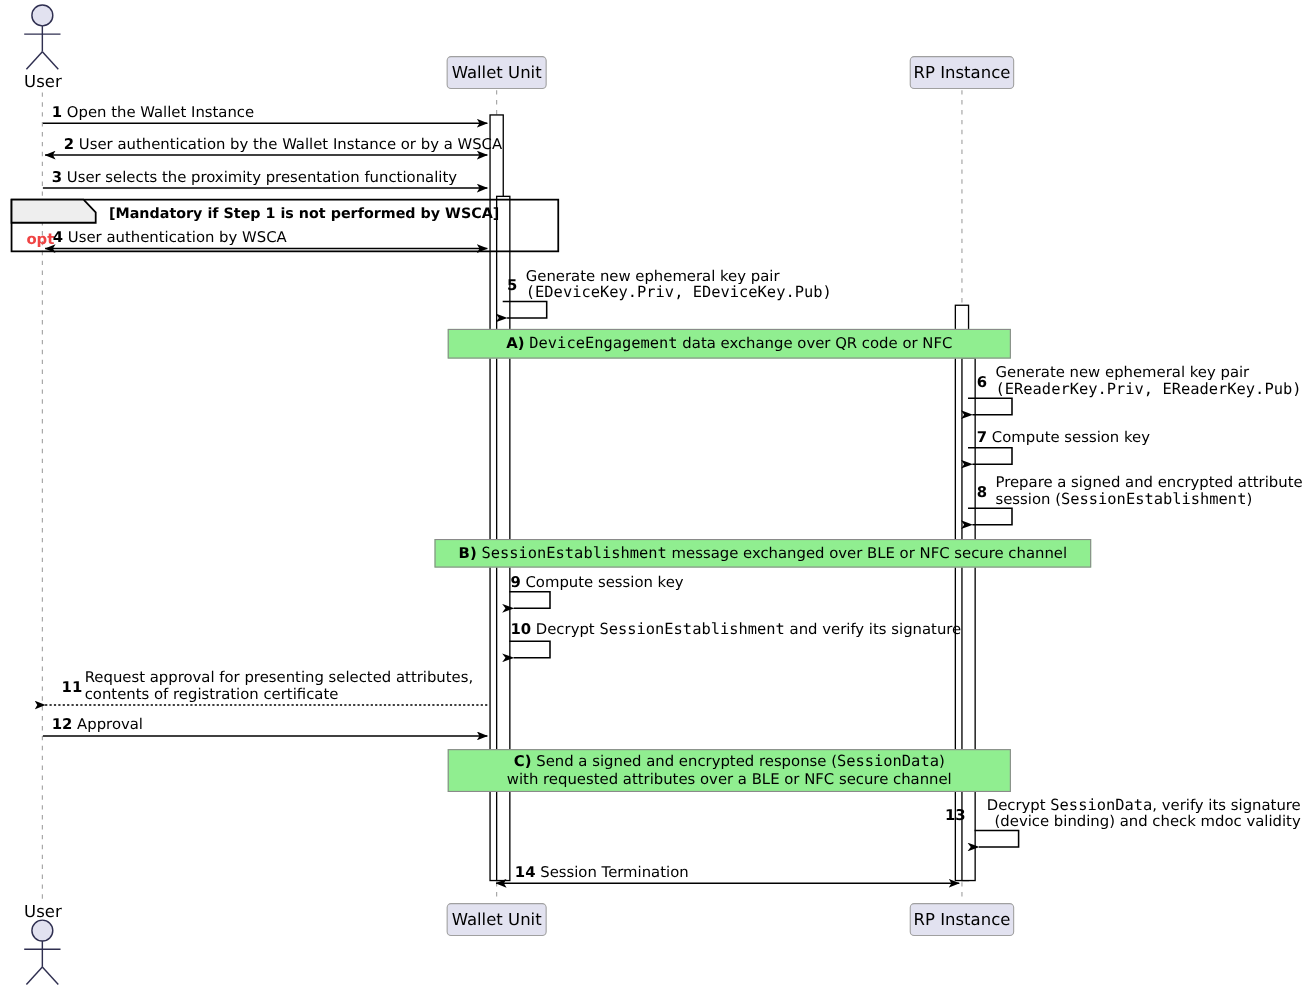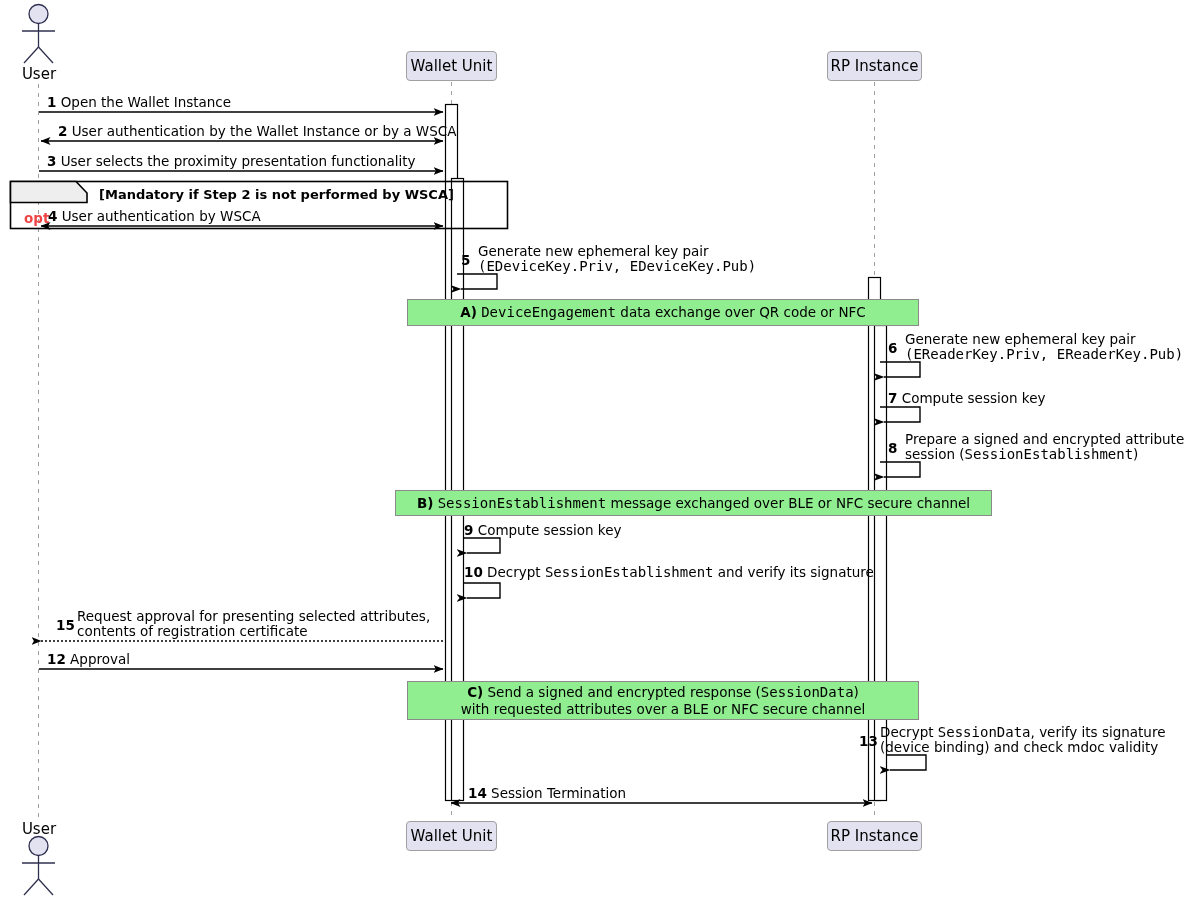--- a/index.html
+++ b/index.html
@@ -185,21 +185,21 @@
     <span>RP Instance</span>
   </div>
   <div class="actor-label" style="left:10px;top:820px;width:58px;">
     <span>User</span>
   </div>
 
   <div class="optlabel" style="left:24px;top:186px;">
     <span>opt</span>
   </div>
   <div class="optcond" style="left:99px;top:187px;">
-    <span>[Mandatory if Step 2 is not performed by WSCA]</span>
+    <span>[Mandatory if Step 1 is not performed by WSCA]</span>
   </div>
 
   <div class="msg" style="left:47px;top:95px;">
     <span class="num">1</span>
     <span>Open the Wallet Instance</span>
   </div>
 
   <div class="msg" style="left:58px;top:124px;">
     <span class="num">2</span>
     <span>User authentication by the Wallet Instance or by a WSCA</span>
@@ -250,35 +250,35 @@
     <span class="num">9</span>
     <span>Compute session key</span>
   </div>
 
   <div class="msg" style="left:464px;top:565px;">
     <span class="num">10</span>
     <span><span>Decrypt </span><span class="mono">SessionEstablishment</span><span> and verify its signature</span></span>
   </div>
 
   <div class="msg" style="left:56px;top:609px;">
-    <span class="num" style="position:absolute;left:0px;top:9px;">15</span>
+    <span class="num" style="position:absolute;left:0px;top:9px;">11</span>
     <div style="margin-left:21px;">
       <div>Request approval for presenting selected attributes,</div>
       <div>contents of registration certificate</div>
     </div>
   </div>
 
   <div class="msg" style="left:47px;top:652px;">
     <span class="num">12</span>
     <span>Approval</span>
   </div>
 
   <div class="msg" style="left:859px;top:725px;">
     <span class="num" style="position:absolute;left:0px;top:9px;">13</span>
-    <div style="margin-left:21px;">
+    <div style="margin-left:38px;text-align:right;">
       <div><span>Decrypt </span><span class="mono">SessionData</span><span>, verify its signature</span></div>
       <div>(device binding) and check mdoc validity</div>
     </div>
   </div>
 
   <div class="msg" style="left:468px;top:786px;">
     <span class="num">14</span>
     <span>Session Termination</span>
   </div>
 

